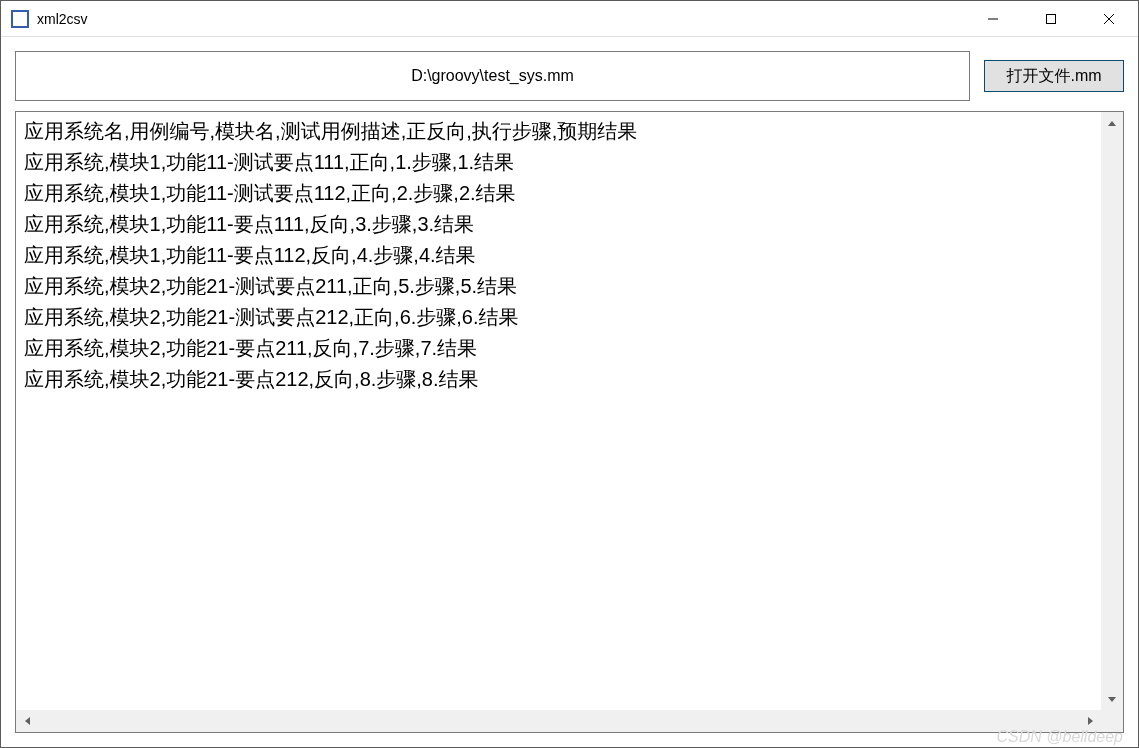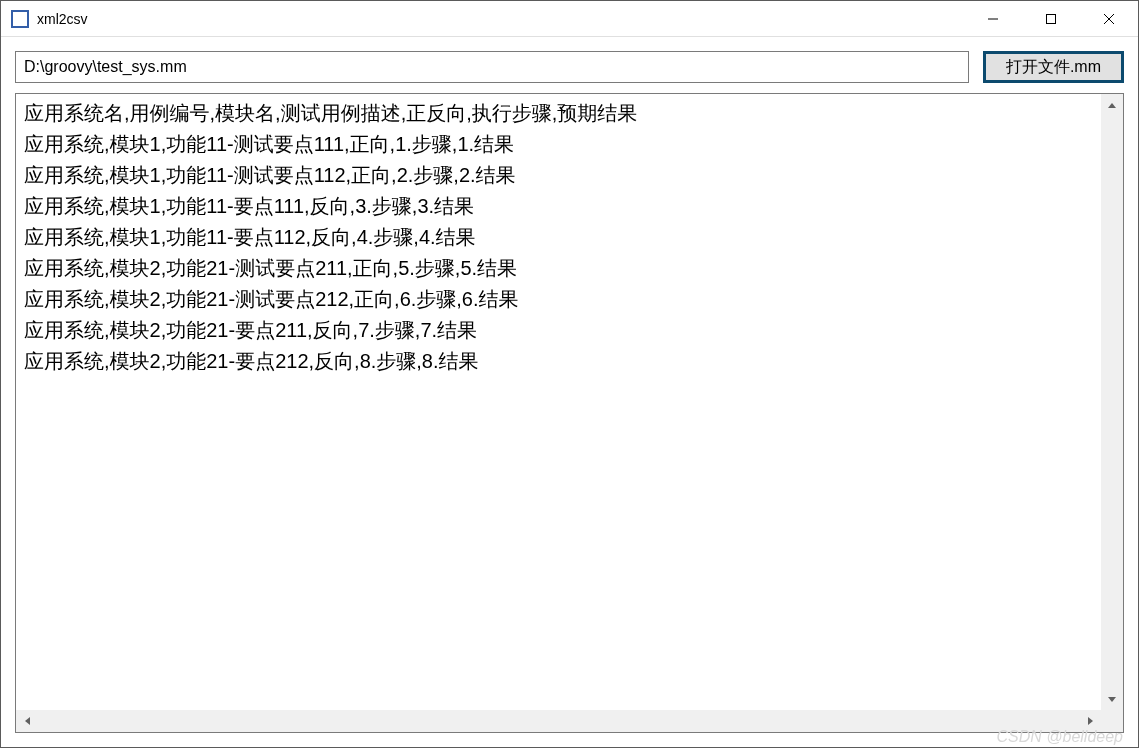--- a/index.html
+++ b/index.html
@@ -66,33 +66,34 @@
       flex-direction: column;
       gap: 10px;
     }
     .toolbar {
       display: flex;
       align-items: center;
       gap: 14px;
     }
     .path-input {
       flex: 1;
-      height: 32px;
+      height: 50px;
       border: 1px solid #7a7a7a;
       padding: 0 8px;
       font-size: 16px;
       font-family: "Segoe UI", "Microsoft YaHei", sans-serif;
       color: #000000;
       outline: none;
+      text-align: center;
     }
     .btn {
       height: 32px;
       padding: 0 20px;
       background: #e1e1e1;
-      border: 3px solid #0c4a6e;
+      border: 1px solid #0c4a6e;
       font-size: 16px;
       font-family: "Microsoft YaHei", sans-serif;
       color: #000000;
       cursor: pointer;
       min-width: 140px;
     }
     .output-container {
       flex: 1;
       border: 1px solid #7a7a7a;
       position: relative;

